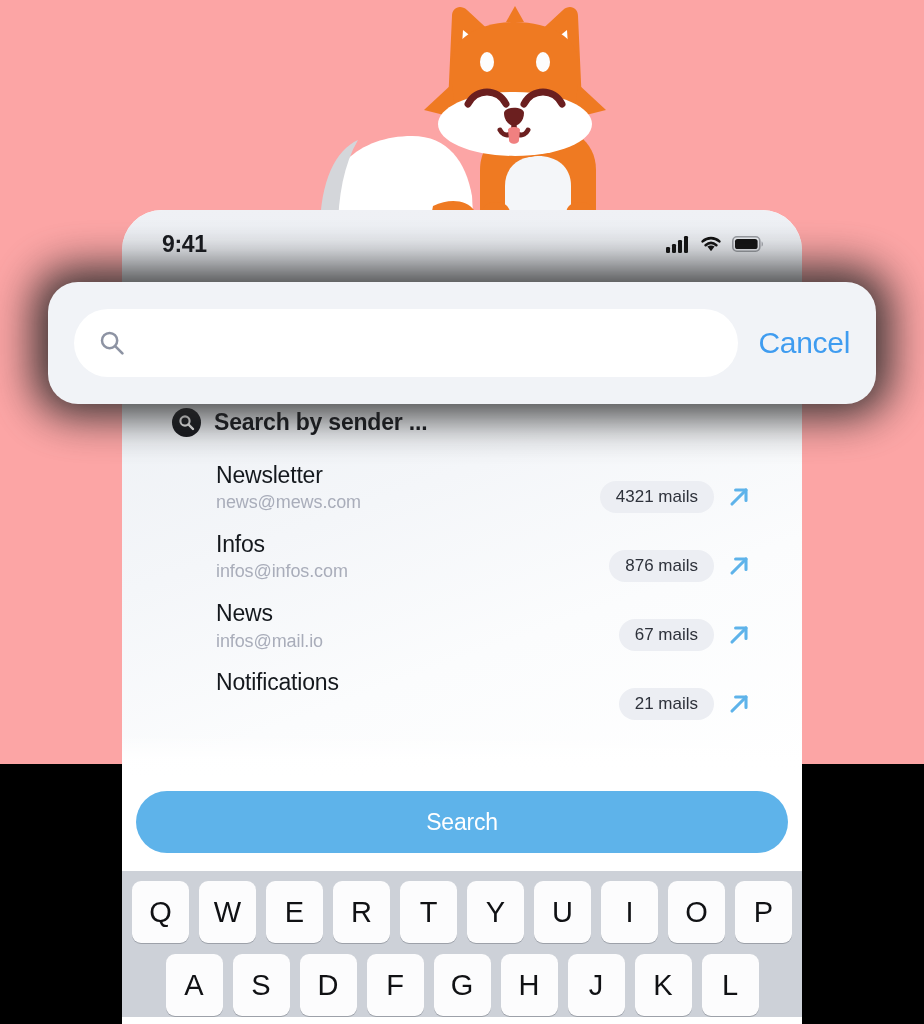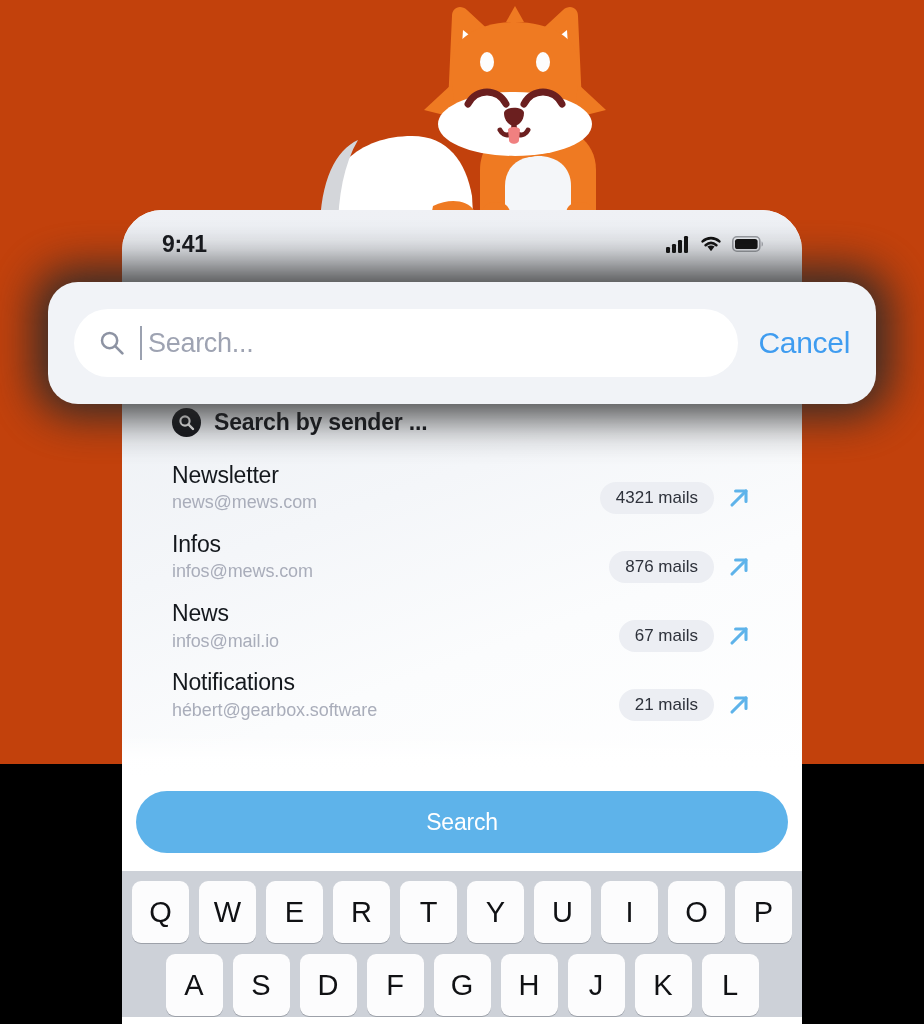--- a/index.html
+++ b/index.html
@@ -15,21 +15,21 @@
     font-family: "Liberation Sans", sans-serif;
     -webkit-font-smoothing: antialiased;
   }
 
   
   #stage {
     position: absolute;
     inset: 0;
     width: 924px;
     height: 764px;
-    background: #c2410c;
+    background: #fca5a5;
   }
 
   
   .mascot {
     position: absolute;
     left: 300px;
     top: 0px;
     width: 330px;
     height: 235px;
     pointer-events: none;
@@ -104,26 +104,27 @@
   }
   .section-title {
     font-size: 23px;
     font-weight: bold;
     color: #14161b;
     letter-spacing: -0.2px;
   }
 
   .row {
     display: flex;
-    align-items: flex-end;
+    align-items: flex-start;
     justify-content: space-between;
     padding-top: 15px;
     padding-bottom: 2px;
     min-height: 62px;
     box-sizing: border-box;
+    margin-left: 44px;
   }
   .row-left { display: flex; flex-direction: column; gap: 4px; }
   .row-name {
     font-size: 23px;
     color: #14181d;
     letter-spacing: -0.2px;
     line-height: 1.15;
   }
   .row-email {
     font-size: 18px;
@@ -368,21 +369,21 @@
               <path d="M6 20 L20 6" stroke="#5eb3ea" stroke-width="3.1" stroke-linecap="round"></path>
               <path d="M9.6 6 L20 6 L20 16.4" stroke="#5eb3ea" stroke-width="3.1" fill="none" stroke-linecap="round" stroke-linejoin="round"></path>
             </svg>
           </span>
         </div>
       </div>
 
       <div class="row">
         <div class="row-left">
           <span class="row-name">Infos</span>
-          <span class="row-email">infos@mews.com</span>
+          <span class="row-email">infos@infos.com</span>
         </div>
         <div class="row-right">
           <span class="count-badge">876 mails</span>
           <span class="arrow-link">
             <svg width="26" height="26" viewBox="0 0 26 26">
               <path d="M6 20 L20 6" stroke="#5eb3ea" stroke-width="3.1" stroke-linecap="round"></path>
               <path d="M9.6 6 L20 6 L20 16.4" stroke="#5eb3ea" stroke-width="3.1" fill="none" stroke-linecap="round" stroke-linejoin="round"></path>
             </svg>
           </span>
         </div>
@@ -400,21 +401,20 @@
               <path d="M6 20 L20 6" stroke="#5eb3ea" stroke-width="3.1" stroke-linecap="round"></path>
               <path d="M9.6 6 L20 6 L20 16.4" stroke="#5eb3ea" stroke-width="3.1" fill="none" stroke-linecap="round" stroke-linejoin="round"></path>
             </svg>
           </span>
         </div>
       </div>
 
       <div class="row">
         <div class="row-left">
           <span class="row-name">Notifications</span>
-          <span class="row-email">hébert@gearbox.software</span>
         </div>
         <div class="row-right">
           <span class="count-badge">21 mails</span>
           <span class="arrow-link">
             <svg width="26" height="26" viewBox="0 0 26 26">
               <path d="M6 20 L20 6" stroke="#5eb3ea" stroke-width="3.1" stroke-linecap="round"></path>
               <path d="M9.6 6 L20 6 L20 16.4" stroke="#5eb3ea" stroke-width="3.1" fill="none" stroke-linecap="round" stroke-linejoin="round"></path>
             </svg>
           </span>
         </div>
@@ -456,21 +456,17 @@
 
   <div class="search-card-shadow"></div>
   <div class="search-card">
     <div class="search-pill">
       <span style="line-height:0;flex:none;margin-right:6px;">
         <svg width="28" height="28" viewBox="0 0 28 28">
           <circle cx="11.6" cy="11.6" r="7.6" fill="none" stroke="#8d93a3" stroke-width="2.5"></circle>
           <line x1="17.4" y1="17.4" x2="24.4" y2="24.4" stroke="#8d93a3" stroke-width="2.7" stroke-linecap="round"></line>
         </svg>
       </span>
-      <div class="search-text-wrap">
-        <span class="caret"></span>
-        <span class="search-placeholder">Search...</span>
-      </div>
     </div>
     <span class="cancel-btn">Cancel</span>
   </div>
 
 </div>
 
 </body></html>

